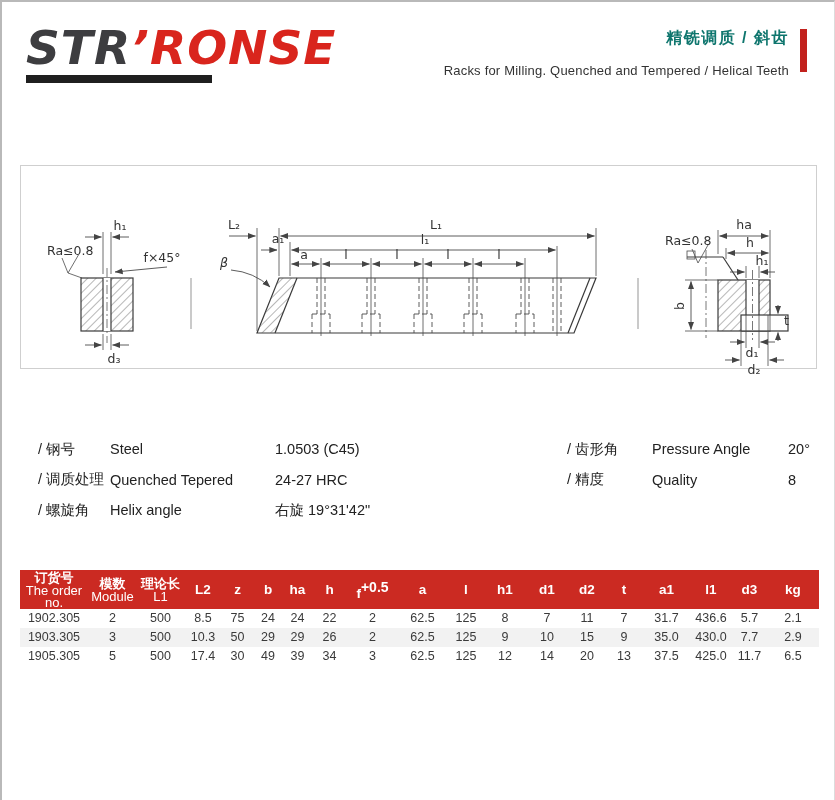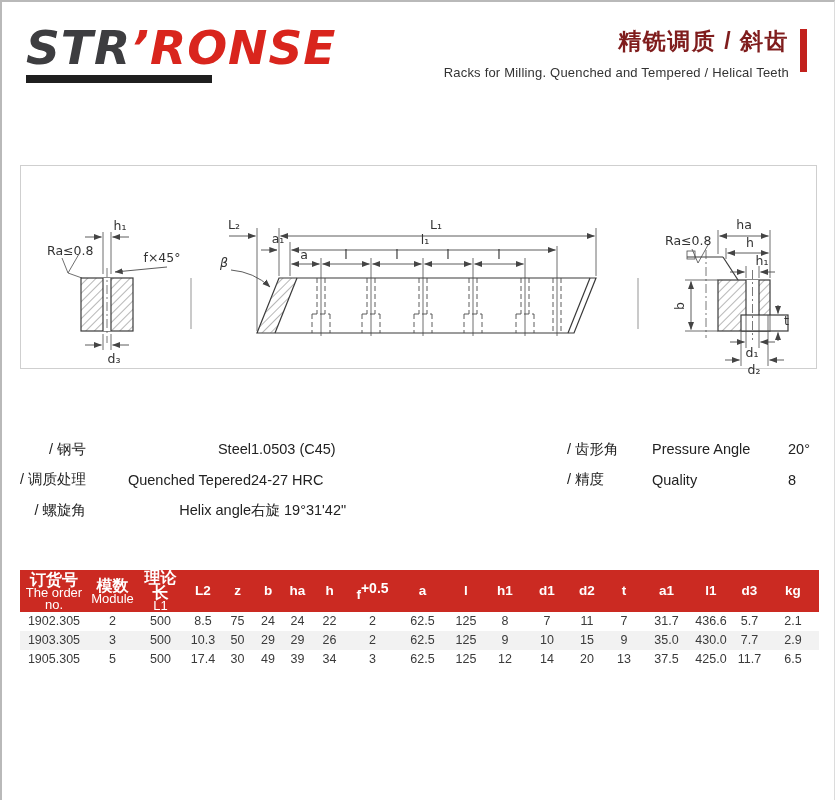--- a/index.html
+++ b/index.html
@@ -7,40 +7,40 @@
         border-top:2px solid #b9b9b9;border-left:2px solid #b9b9b9;border-right:1px solid #dcdcdc;
         font-family:"Liberation Sans","DejaVu Sans",sans-serif;overflow:hidden;}
   
   .logo{position:absolute;left:24px;top:22px;}
   .logo-text{font-size:47px;font-weight:800;font-style:italic;letter-spacing:1px;line-height:1;
              font-family:"DejaVu Sans","Liberation Sans",sans-serif;white-space:nowrap;}
   .logo-str{color:#3d3d40;}
   .logo-ronse{color:#d9251d;}
   .logo-bar{margin-top:4px;height:8px;width:186px;background:#1f1f1f;}
   .title-block{position:absolute;right:45px;top:26px;text-align:right;}
-  .title-zh{font-size:23px;font-weight:700;color:#7f1d1d;letter-spacing:1.5px;line-height:1.2;}
-  .title-en{font-size:13px;color:#333;margin-top:9px;letter-spacing:0.2px;}
+  .title-zh{font-size:16px;font-weight:700;color:#0f766e;letter-spacing:1.5px;line-height:1.2;}
+  .title-en{font-size:13px;color:#333;margin-top:16px;letter-spacing:0.2px;}
   .red-bar{position:absolute;right:27px;top:27px;width:7px;height:43px;background:#c2211d;}
   
   .drawing-frame{position:absolute;left:18px;top:163px;width:797px;height:204px;border:1px solid #cfcfcf;box-sizing:border-box;background:#fff;}
   .dlbl{fill:#333;font-size:12.5px;font-family:"DejaVu Sans","Liberation Sans",sans-serif;}
   
   .specs{position:absolute;left:0;top:432px;width:835px;height:110px;font-size:14.5px;color:#222;}
-  .specs-left{position:absolute;left:12px;top:0;text-align:right;}
+  .specs-left{position:absolute;left:36px;top:0;}
   .specs-right{position:absolute;left:565px;top:0;}
   .spec-line{height:30.5px;display:flex;align-items:center;white-space:nowrap;}
   .specs-left .spec-zh{width:72px;}
   .specs-left .spec-en{width:165px;}
   .specs-right .spec-zh{width:85px;}
   .specs-right .spec-en{width:136px;}
   
   .rack-table{position:absolute;left:18px;top:568px;width:799px;border-collapse:collapse;table-layout:fixed;}
   .rack-table thead th{background:#cb2a22;color:#fff;font-weight:700;height:39px;vertical-align:middle;
                        text-align:center;padding:0;font-size:13.5px;line-height:1;}
-  .rack-table thead th .h-l1{font-size:16px;line-height:15px;}
+  .rack-table thead th .h-l1{font-size:13px;line-height:15px;}
   .rack-table thead th .h-l2{font-size:13px;font-weight:400;line-height:12px;}
   .rack-table thead th sup{font-size:14px;vertical-align:super;}
   .rack-table tbody td{height:19px;font-size:12.5px;color:#3a3a3a;text-align:center;padding:0;line-height:19px;white-space:nowrap;}
   .rack-table tbody tr:nth-child(even){background:#f2f2f2;}
 </style>
 </head>
 <body>
 
 <div class="page">
 

